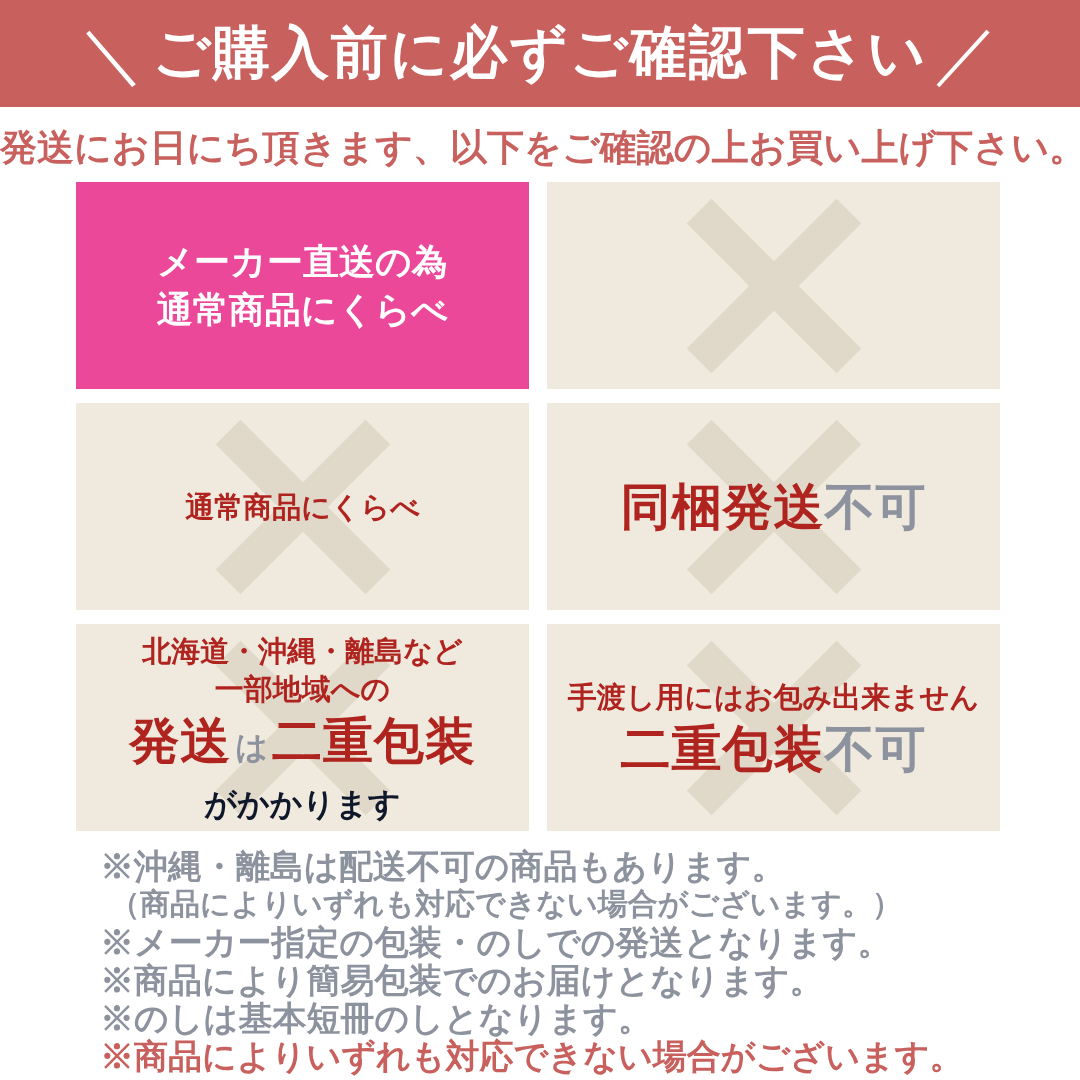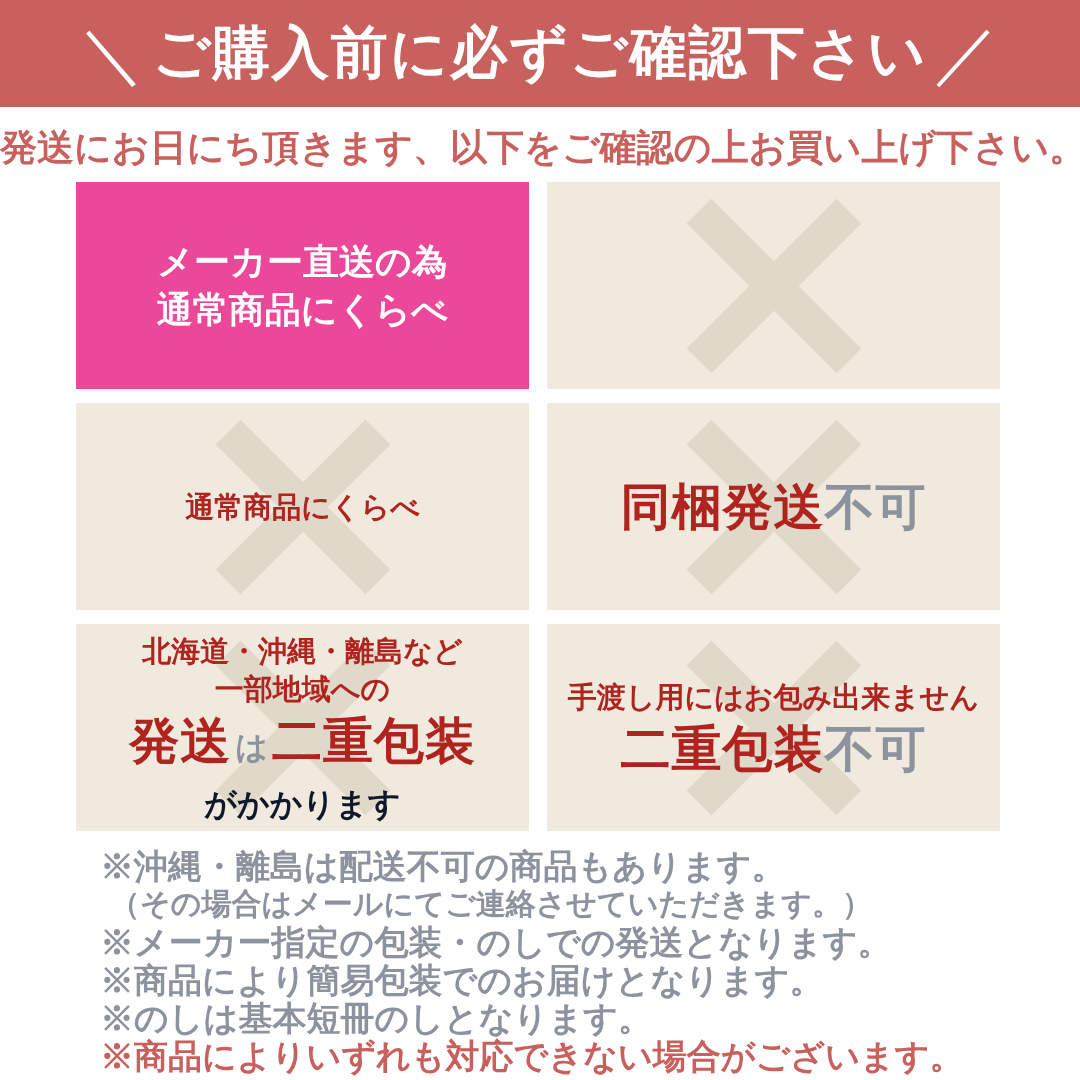--- a/index.html
+++ b/index.html
@@ -145,20 +145,20 @@
       <p class="sub">手渡し用にはお包み出来ません</p>
       <p class="main">
         <span class="red">二重包装</span><span class="gray">不可</span>
       </p>
     </section>
 
   </div>
 
   <div class="notes">
     <p class="note">※沖縄・離島は配送不可の商品もあります。</p>
-    <p class="note small">（その場合はメールにてご連絡させていただきます。）</p>
+    <p class="note small">（商品によりいずれも対応できない場合がございます。）</p>
     <p class="note">※メーカー指定の包装・のしでの発送となります。</p>
     <p class="note">※商品により簡易包装でのお届けとなります。</p>
     <p class="note">※のしは基本短冊のしとなります。</p>
     <p class="note red-note">※商品によりいずれも対応できない場合がございます。</p>
   </div>
 
 </div>
 
 </body></html>

